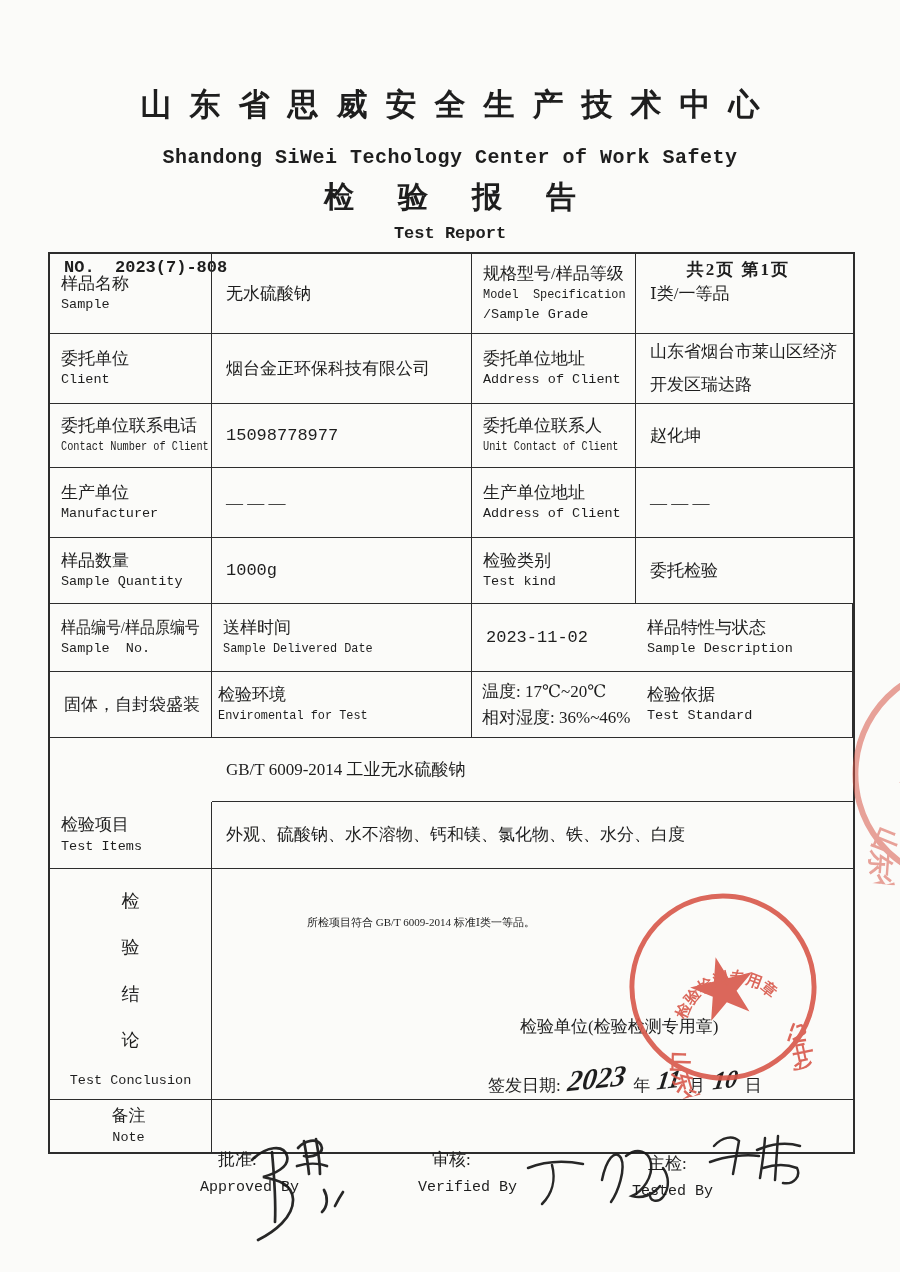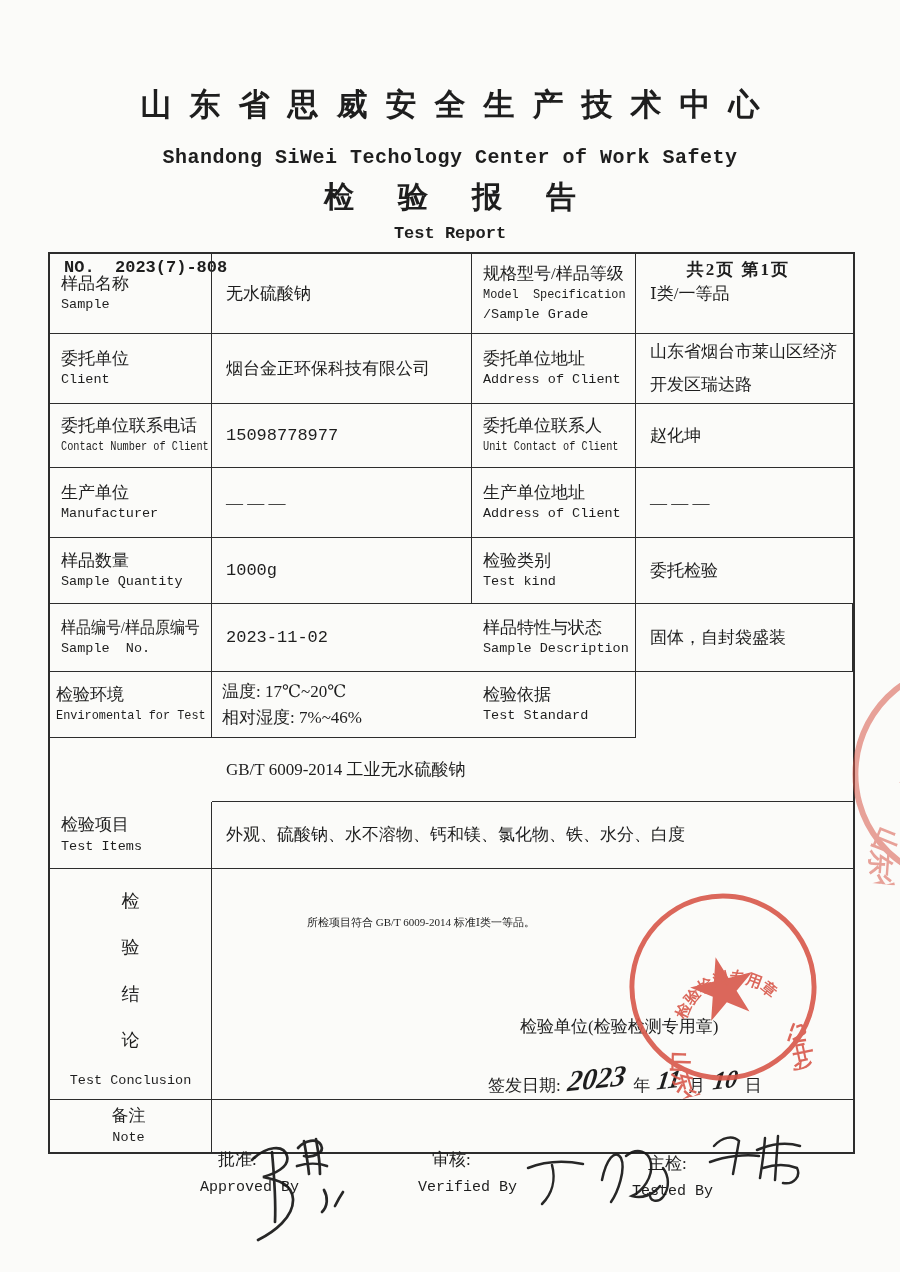--- a/index.html
+++ b/index.html
@@ -165,38 +165,42 @@
       <span class="en">Test kind</span>
     </div>
     <div class="cell c-val last-col">
       <span>委托检验</span>
     </div>
 
     <div class="cell c-label">
       <span class="cn sq2">样品编号/样品原编号</span>
       <span class="en">Sample  No.</span>
     </div>
+    <div class="cell c-label">
+      <span class="cn">送样时间</span>
+      <span class="en sq2">Sample Delivered Date</span>
+    </div>
     <div class="cell c-val last-col">
       <span class="mono">2023-11-02</span>
     </div>
 
     <div class="cell c-label">
       <span class="cn">样品特性与状态</span>
       <span class="en">Sample Description</span>
     </div>
     <div class="cell c-val">
       <span>固体，自封袋盛装</span>
     </div>
     <div class="cell c-label" style="padding-left:6px">
       <span class="cn">检验环境</span>
       <span class="en sq2">Enviromental for Test</span>
     </div>
     <div class="cell c-val last-col" style="padding-left:10px">
       <span>温度: 17℃~20℃</span>
-      <span>相对湿度: 7%~46%</span>
+      <span>相对湿度: 36%~46%</span>
     </div>
 
     <div class="cell c-label">
       <span class="cn">检验依据</span>
       <span class="en">Test Standard</span>
     </div>
     <div class="cell c-val span3 last-col">
       <span>GB/T 6009-2014 工业无水硫酸钠</span>
     </div>
 

